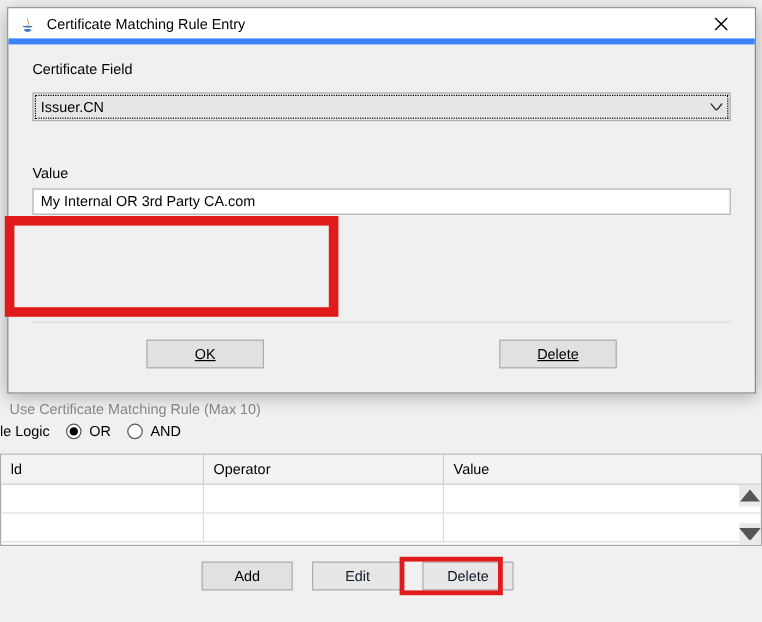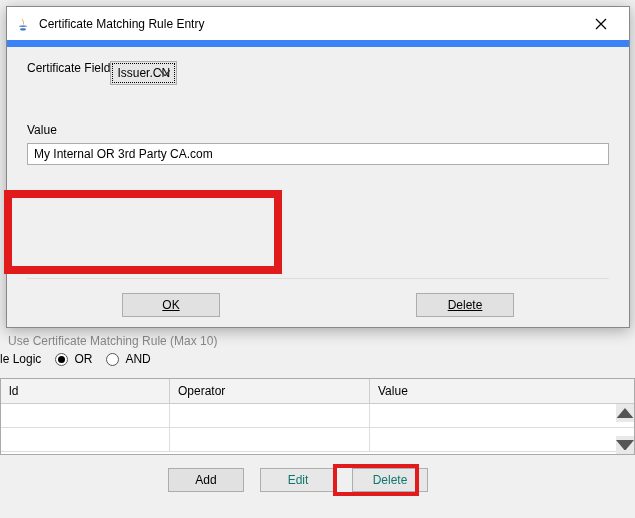--- a/index.html
+++ b/index.html
@@ -121,44 +121,44 @@
       height: 24px;
       background: #e1e1e1;
       border: 1px solid #adadad;
       font-size: 12px;
       display: inline-flex;
       align-items: center;
       justify-content: center;
       cursor: pointer;
     }
     .btn.disabled {
-      color: #0f766e;
+      color: #0f172a;
       background: #e7e7e7;
     }
     .highlight-box-add {
       position: absolute;
       left: 333px; top: 464px;
       width: 86px; height: 32px;
       border: 4px solid #e11b1b;
     }
 
     
     .dialog {
       position: absolute;
       left: 6px; top: 6px;
       width: 624px;
       height: 322px;
       background: #f0f0f0;
       border: 1px solid #888;
       box-shadow: 0 3px 14px rgba(0,0,0,0.3);
     }
     .titlebar {
-      height: 40px;
+      height: 30px;
       background: #fff;
-      border-bottom: 7px solid #3b82f6;
+      border-bottom: 5px solid #3b82f6;
       display: flex;
       align-items: center;
       padding: 0 8px;
     }
     .java-icon {
       width: 16px; height: 16px;
       margin-right: 8px;
     }
     .title-text {
       font-size: 12px;
@@ -175,21 +175,21 @@
     .dialog-body {
       padding: 14px 20px;
       position: relative;
       height: calc(100% - 30px);
     }
 
     .field-row {
       display: flex;
       gap: 40px;
     }
-    .field-col { flex: 1; display:flex; flex-direction:row; }
+    .field-col { flex: 1; display:flex; flex-direction:column; }
     .field-label {
       font-size: 12px;
       margin-bottom: 12px;
     }
     .combo {
       height: 24px;
       border: 1px solid #adadad;
       background: #e6e6e6;
       display: flex;
       align-items: center;

